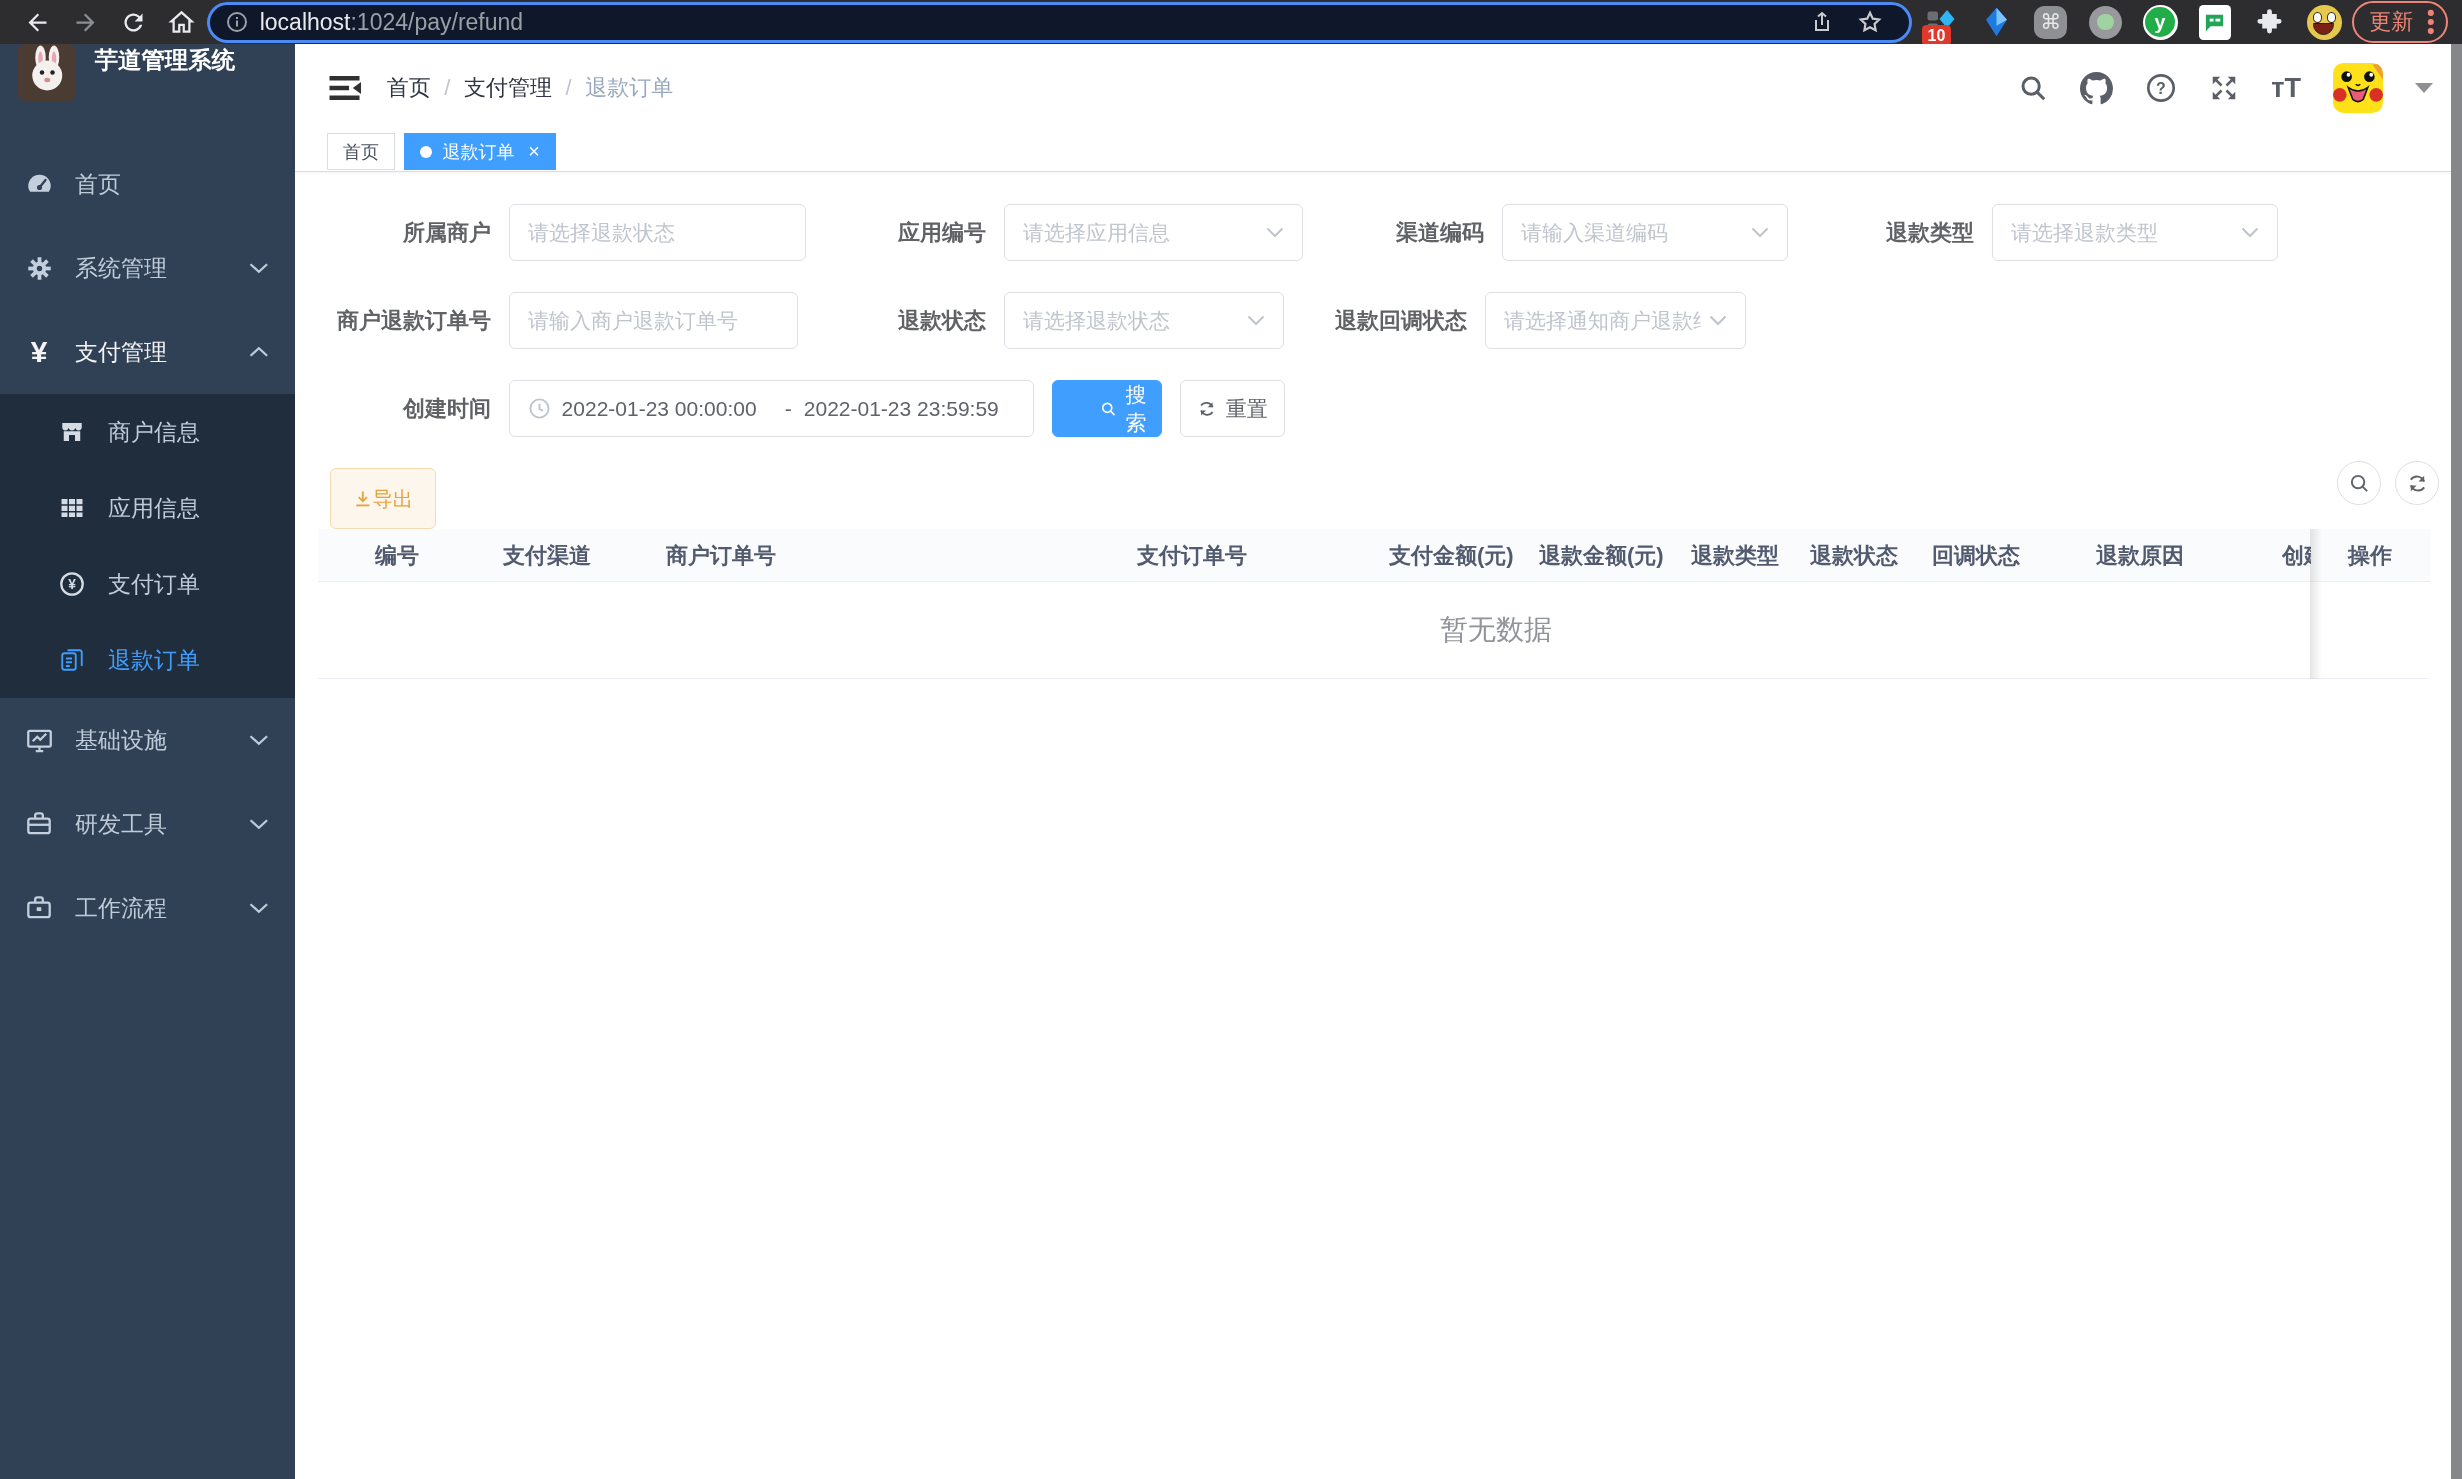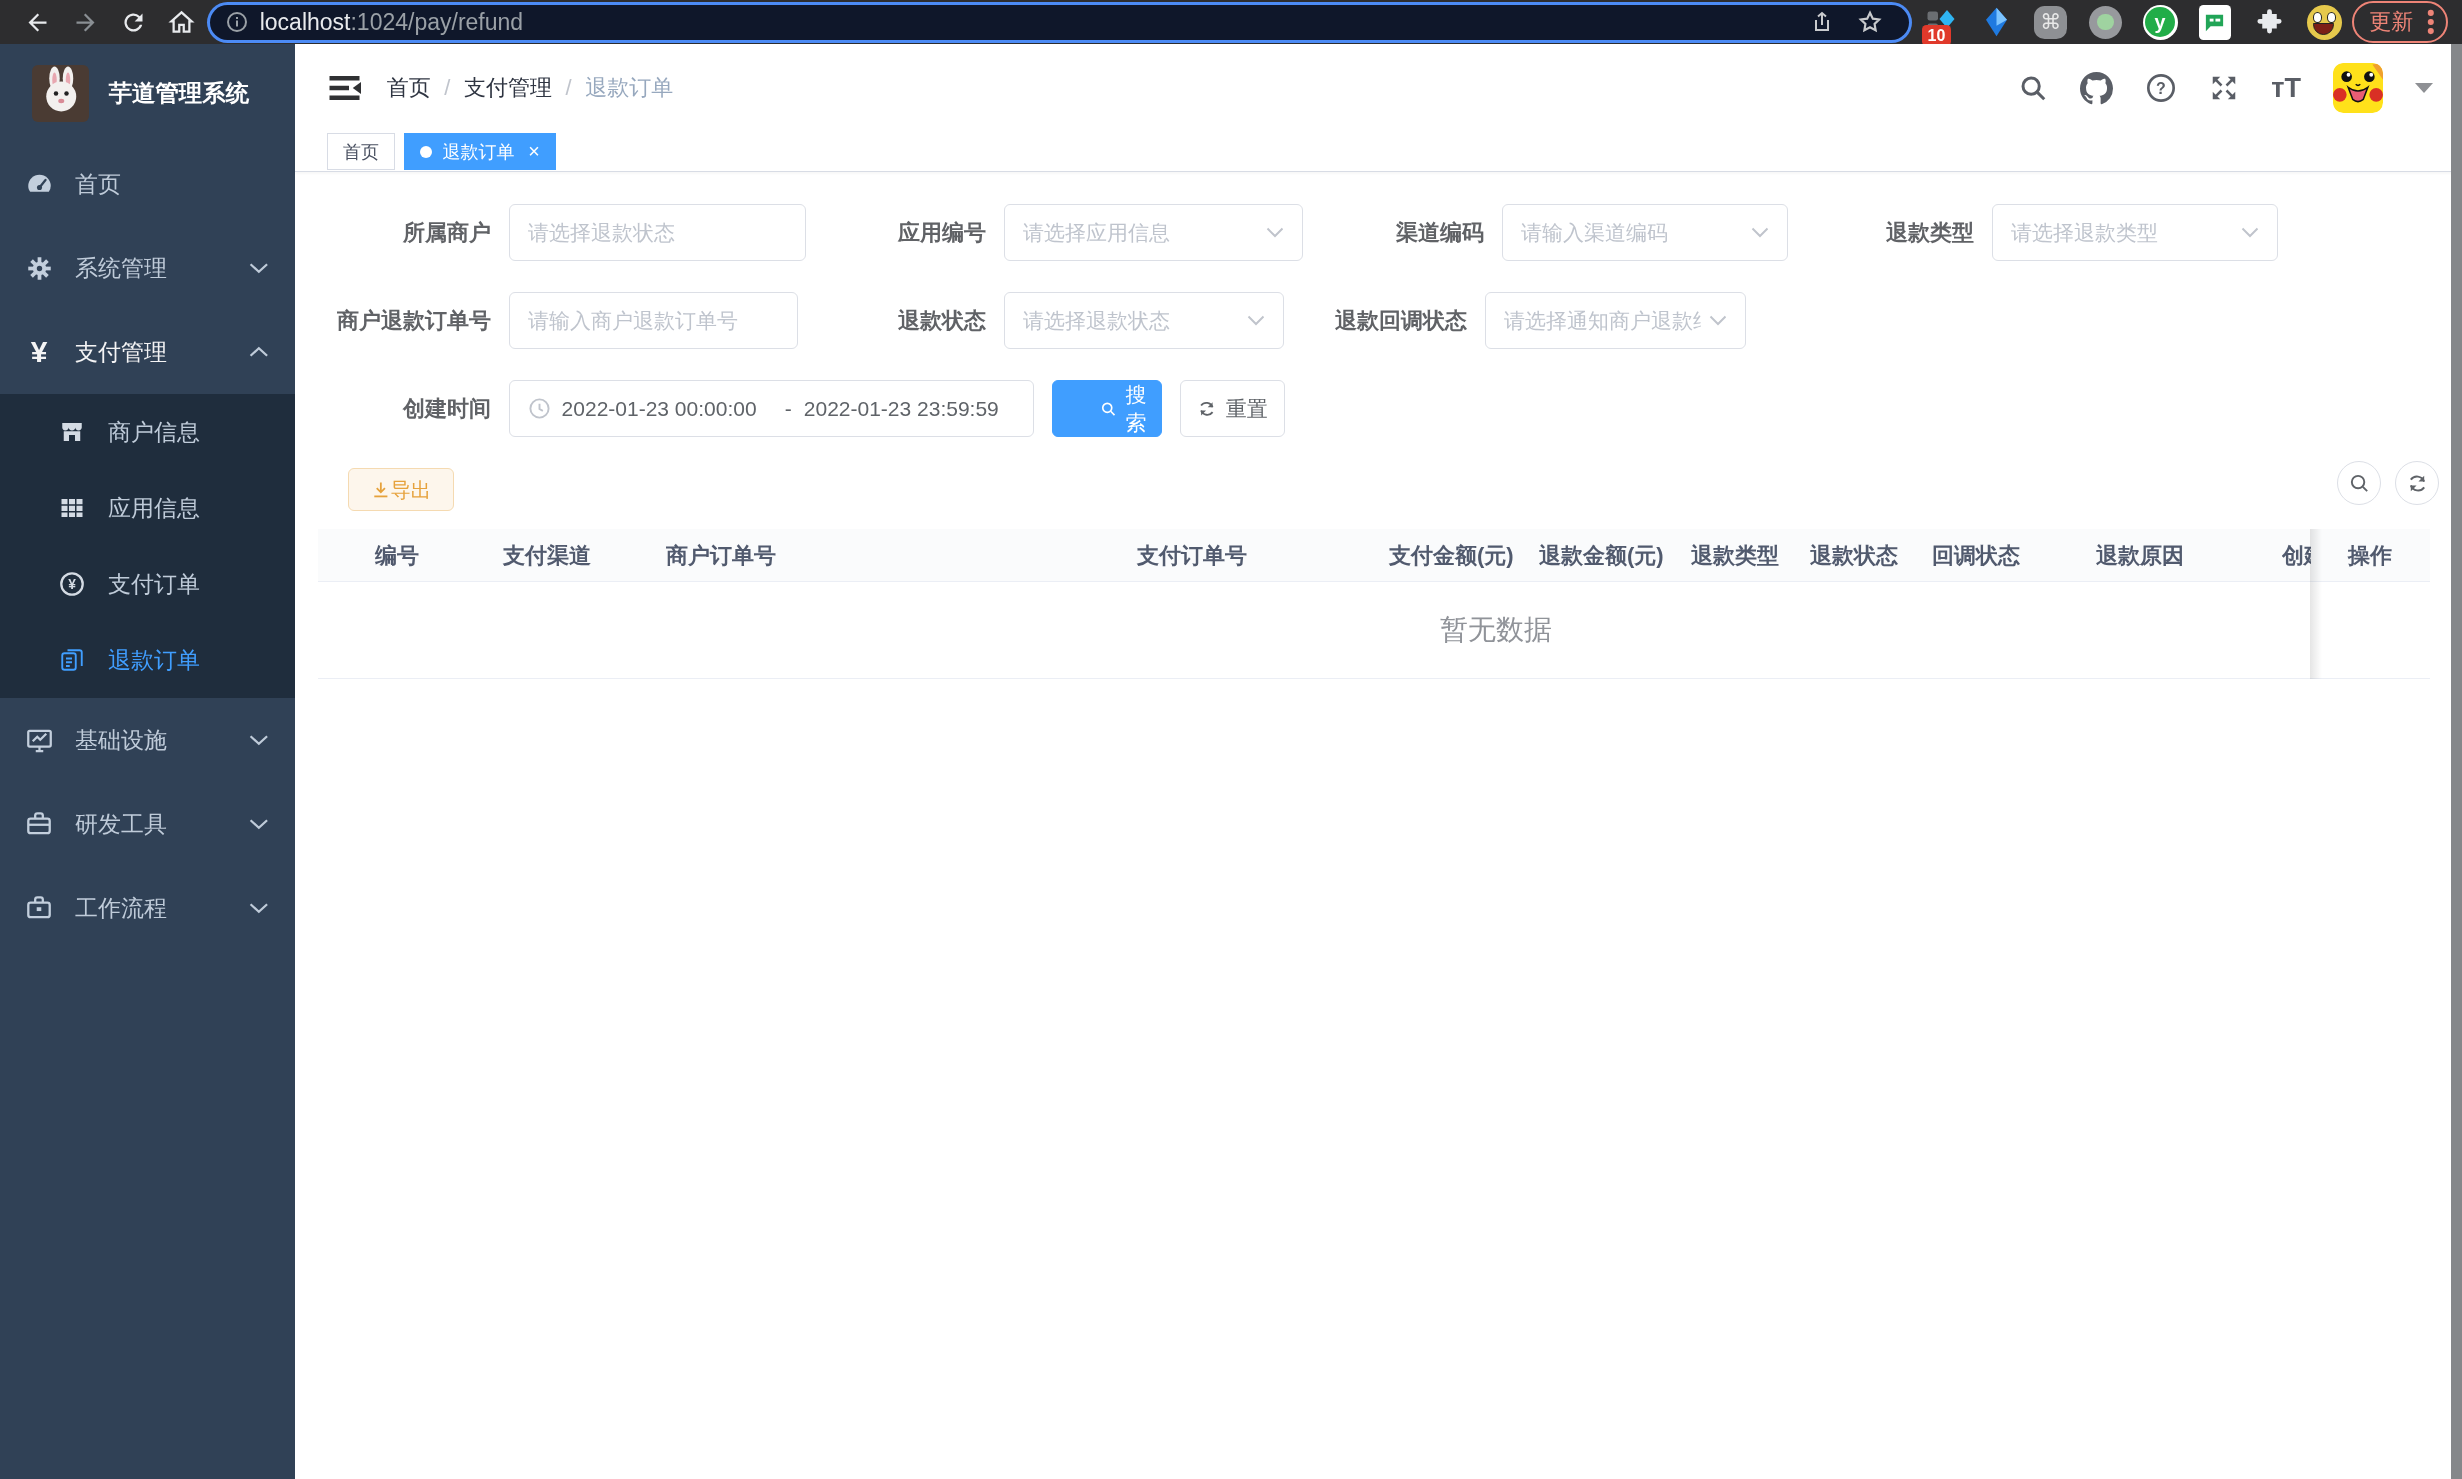--- a/index.html
+++ b/index.html
@@ -23,21 +23,21 @@
   .ext-y i { width:30px; height:30px; border-radius:50%; background:#21ad48; color:#fff; font-style:normal; font-weight:700; font-size:19.7px; display:flex; align-items:center; justify-content:center; }
   .ext-chat { width:32px; height:35px; background:#fff; border-radius:4.5px; display:flex; align-items:center; justify-content:center; }
   .ext-emoji { width:35px; height:35px; border-radius:50%; background:#e6c94c; position:relative; overflow:hidden; }
   .ext-emoji .eye { position:absolute; top:7.6px; width:9px; height:10.6px; background:#fff; border:1.5px solid #222; border-radius:50%; }
   .ext-emoji .mouth { position:absolute; left:6.8px; top:18px; width:21px; height:12px; background:#7c1f16; border-radius:0 0 21px 21px; border:1.5px solid #222; }
   .update-pill { display:flex; align-items:center; gap:13.6px; border:2.3px solid #ee8477; border-radius:21px; padding:3.8px 12px 3.8px 15px; flex:0 0 auto; }
   .update-pill span { color:#ee8477; font-size:22px; }
 
   
   .sidebar { position:absolute; left:0; top:44px; width:295px; height:1436px; background:#304156; }
-  .logo-row { height:98px; display:flex; align-items:center; padding-left:32px; }
+  .logo-row { height:98px; display:flex; padding-left:18px; }
   .logo-img { width:57px; height:57px; border-radius:6px; overflow:hidden; flex:0 0 auto; }
   .logo-title { color:#fff; font-size:23.4px; font-weight:600; margin-left:19.7px; white-space:nowrap; }
   .menu-item { position:relative; display:flex; align-items:center; cursor:pointer; }
   .menu-item.top { height:84px; padding-left:24px; }
   .menu-item.sub { height:76px; padding-left:57px; }
   .mi-icon { width:30px; display:flex; justify-content:center; flex:0 0 auto; }
   .mi-label { font-size:23px; color:#bfcbd9; margin-left:21px; white-space:nowrap; }
   .menu-item.white .mi-label { color:#f4f4f5; }
   .menu-item.active .mi-label { color:#409eff; }
   .mi-chevron { position:absolute; right:26px; }
@@ -71,21 +71,21 @@
   .control { height:57px; border:0.8px solid #dcdfe6; border-radius:6px; background:#fff; display:flex; align-items:center; padding:0 18px; overflow:hidden; flex:0 0 auto; }
   .ph { font-size:21px; color:#bfc4cd; white-space:nowrap; overflow:hidden; flex:1 1 auto; }
   .ctl-arrow { flex:0 0 auto; margin-left:7.6px; }
   .datetext { font-size:21px; color:#5f6368; white-space:nowrap; overflow:hidden; flex:1 1 auto; }
   .date-sep { font-size:21px; color:#5f6368; margin:0 12px; flex:0 0 auto; }
   .btn { height:57px; border-radius:6px; display:flex; align-items:center; justify-content:center; gap:9px; font-size:21px; cursor:pointer; position:absolute; }
   .btn-primary { background:#409eff; border:0.8px solid #409eff; color:#fff; }
   .btn-plain { background:#fff; border:0.8px solid #dcdfe6; color:#5f6368; }
 
   
-  .btn-export { position:absolute; left:35px; top:424px; width:106px; height:43px; background:#fdf6ec; border:0.8px solid #f5dab1; border-radius:6px; color:#e6a23c; font-size:20.4px; display:flex; align-items:center; justify-content:center; gap:0; cursor:pointer;margin-left:18px; }
+  .btn-export { position:absolute; left:35px; top:424px; width:106px; height:61px; background:#fdf6ec; border:0.8px solid #f5dab1; border-radius:6px; color:#e6a23c; font-size:20.4px; display:flex; align-items:center; justify-content:center; gap:0; cursor:pointer; }
   .circle-btn { position:absolute; top:417px; width:44px; height:44px; border:0.8px solid #dcdfe6; border-radius:50%; display:flex; align-items:center; justify-content:center; background:#fff; cursor:pointer; }
 
   
   .table { position:absolute; left:23px; top:485px; width:2112px; }
   .thead { position:relative; height:53px; background:#fafbfc; border-bottom:0.8px solid #ebeef5; }
   .th { position:absolute; top:0; height:53px; display:flex; align-items:center; font-size:22px; font-weight:600; color:#515a6e; white-space:nowrap; }
   .th.clip { overflow:hidden; }
   .tbody-empty { position:relative; height:97px; border-bottom:0.8px solid #ebeef5; background:#fff; }
   .empty-text { position:absolute; left:1178px; top:50%; transform:translate(-50%,-50%); font-size:28px; color:#909399; }
   .fixed-shadow { position:absolute; left:1992px; top:0; width:12px; height:150px; background:linear-gradient(to right, rgba(0,0,0,.10), rgba(0,0,0,0)); }

